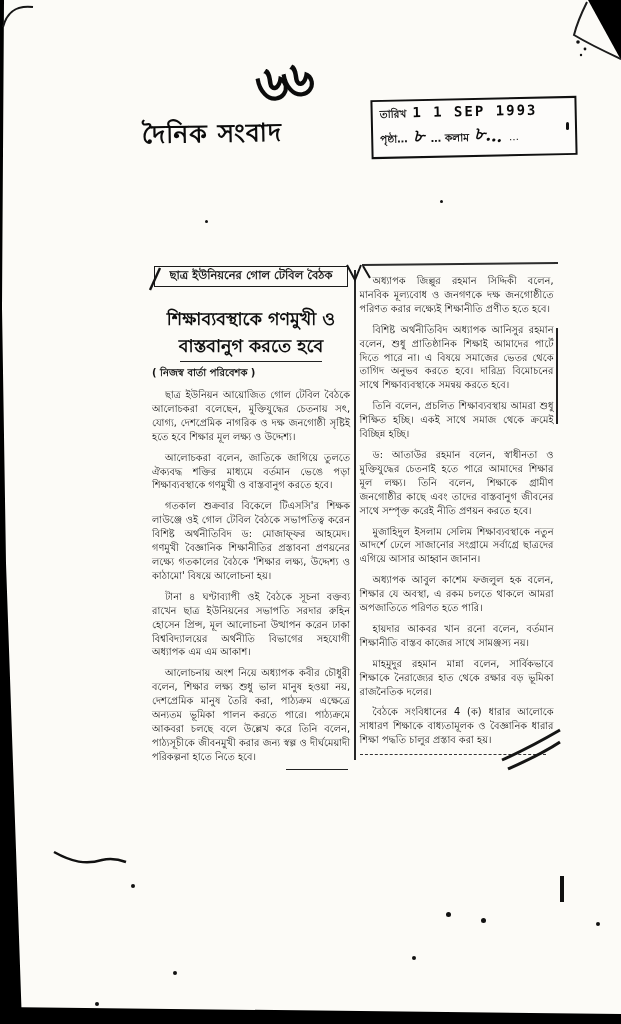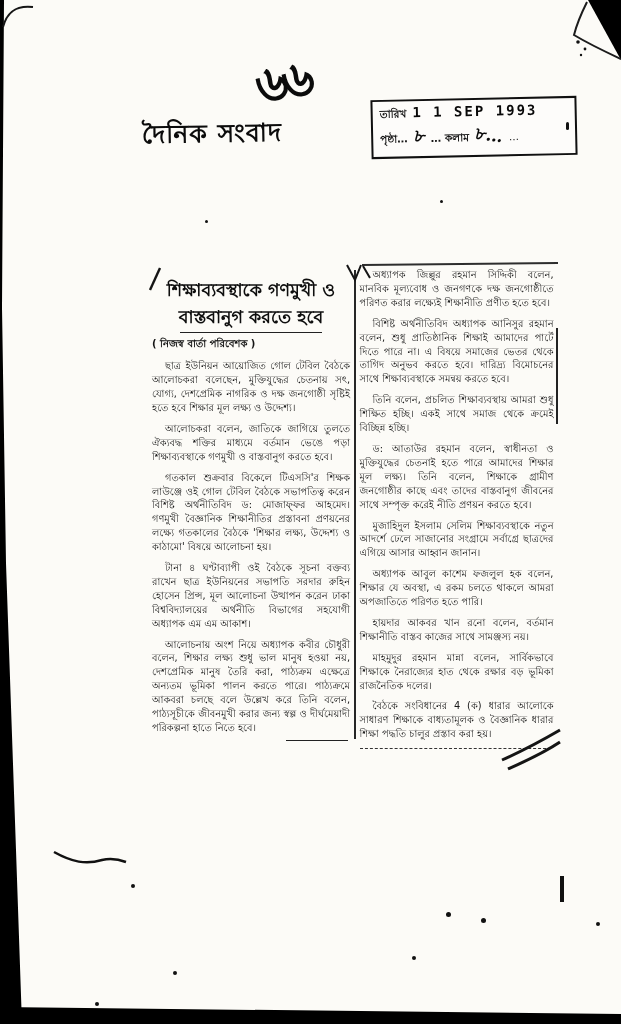--- a/index.html
+++ b/index.html
@@ -47,28 +47,28 @@
     font-size:17px; font-weight:bold; display:inline-block;
     transform:rotate(8deg) skewX(-8deg); color:#0a0a0a;
     font-family:"DejaVu Serif", serif;
   }
   .stamp-dots{font-size:10px; letter-spacing:1px;}
   
   .clipping{position:absolute; left:152px; top:266px; width:408px;}
   .cols{display:flex; align-items:stretch;}
   .col-left{width:198px;}
   .col-divider{width:1.5px; background:#262626; margin:4px 4px 10px 4px;}
-  .col-right{width:194px; position:relative; padding-top:2px;}
+  .col-right{width:194px; position:relative; padding-top:8px;}
   .kicker-box{
     border:1.5px solid #1b1b1b; padding:2px 2px 3px; margin:0 2px;
     font-size:11.5px; font-weight:bold; text-align:center; line-height:1.2;
   }
   .headline{
     font-size:17.5px; font-weight:bold; text-align:center; line-height:1.55;
-    margin:11px 0 1px; color:#0e0e0e;
+    margin:19px 0 1px; color:#0e0e0e;
   }
   .headline-rule{width:72%; margin:0 auto 3px; border-bottom:1.5px solid #222;}
   .byline{font-size:10px; text-align:left; margin:1px 0 6px; font-weight:bold;}
   .para{
     font-size:9.8px; line-height:1.42; text-align:justify; text-indent:13px;
     margin:0 0 7px; color:#171717;
   }
   .end-rule-left{width:62px; border-bottom:1.5px solid #222; margin:-2px 2px 0 auto;}
   .end-rule-right{width:96%; border-bottom:1.5px dashed #333; margin-top:2px;}
   .tear-line{
@@ -117,20 +117,21 @@
       <span class="stamp-dots">…</span>
     </div>
   </div>
 
   <div class="clipping">
     <div class="tear-line"></div>
 
     <div class="cols">
 
       <div class="col-left">
+        <div class="kicker-box">ছাত্র ইউনিয়নের গোল টেবিল বৈঠক</div>
         <div class="headline">শিক্ষাব্যবস্থাকে গণমুখী ও বাস্তবানুগ করতে হবে</div>
         <div class="headline-rule"></div>
         <div class="byline">( নিজস্ব বার্তা পরিবেশক )</div>
         <div>
             <p class="para">ছাত্র ইউনিয়ন আয়োজিত গোল টেবিল বৈঠকে আলোচকরা বলেছেন, মুক্তিযুদ্ধের চেতনায় সৎ, যোগ্য, দেশপ্রেমিক নাগরিক ও দক্ষ জনগোষ্ঠী সৃষ্টিই হতে হবে শিক্ষার মূল লক্ষ্য ও উদ্দেশ্য।</p>
             <p class="para">আলোচকরা বলেন, জাতিকে জাগিয়ে তুলতে ঐক্যবদ্ধ শক্তির মাধ্যমে বর্তমান ভেঙে পড়া শিক্ষাব্যবস্থাকে গণমুখী ও বাস্তবানুগ করতে হবে।</p>
             <p class="para">গতকাল শুক্রবার বিকেলে টিএসসি'র শিক্ষক লাউঞ্জে ওই গোল টেবিল বৈঠকে সভাপতিত্ব করেন বিশিষ্ট অর্থনীতিবিদ ড: মোজাফ্ফর আহমেদ। গণমুখী বৈজ্ঞানিক শিক্ষানীতির প্রস্তাবনা প্রণয়নের লক্ষ্যে গতকালের বৈঠকে 'শিক্ষার লক্ষ্য, উদ্দেশ্য ও কাঠামো' বিষয়ে আলোচনা হয়।</p>
             <p class="para">টানা ৪ ঘণ্টাব্যাপী ওই বৈঠকে সূচনা বক্তব্য রাখেন ছাত্র ইউনিয়নের সভাপতি সরদার রুহিন হোসেন প্রিন্স, মূল আলোচনা উত্থাপন করেন ঢাকা বিশ্ববিদ্যালয়ের অর্থনীতি বিভাগের সহযোগী অধ্যাপক এম এম আকাশ।</p>
             <p class="para">আলোচনায় অংশ নিয়ে অধ্যাপক কবীর চৌধুরী বলেন, শিক্ষার লক্ষ্য শুধু ভাল মানুষ হওয়া নয়, দেশপ্রেমিক মানুষ তৈরি করা, পাঠ্যক্রম এক্ষেত্রে অন্যতম ভূমিকা পালন করতে পারে। পাঠ্যক্রমে আকবরা চলছে বলে উল্লেখ করে তিনি বলেন, পাঠ্যসূচীকে জীবনমুখী করার জন্য স্বল্প ও দীর্ঘমেয়াদী পরিকল্পনা হাতে নিতে হবে।</p>
           </div>

